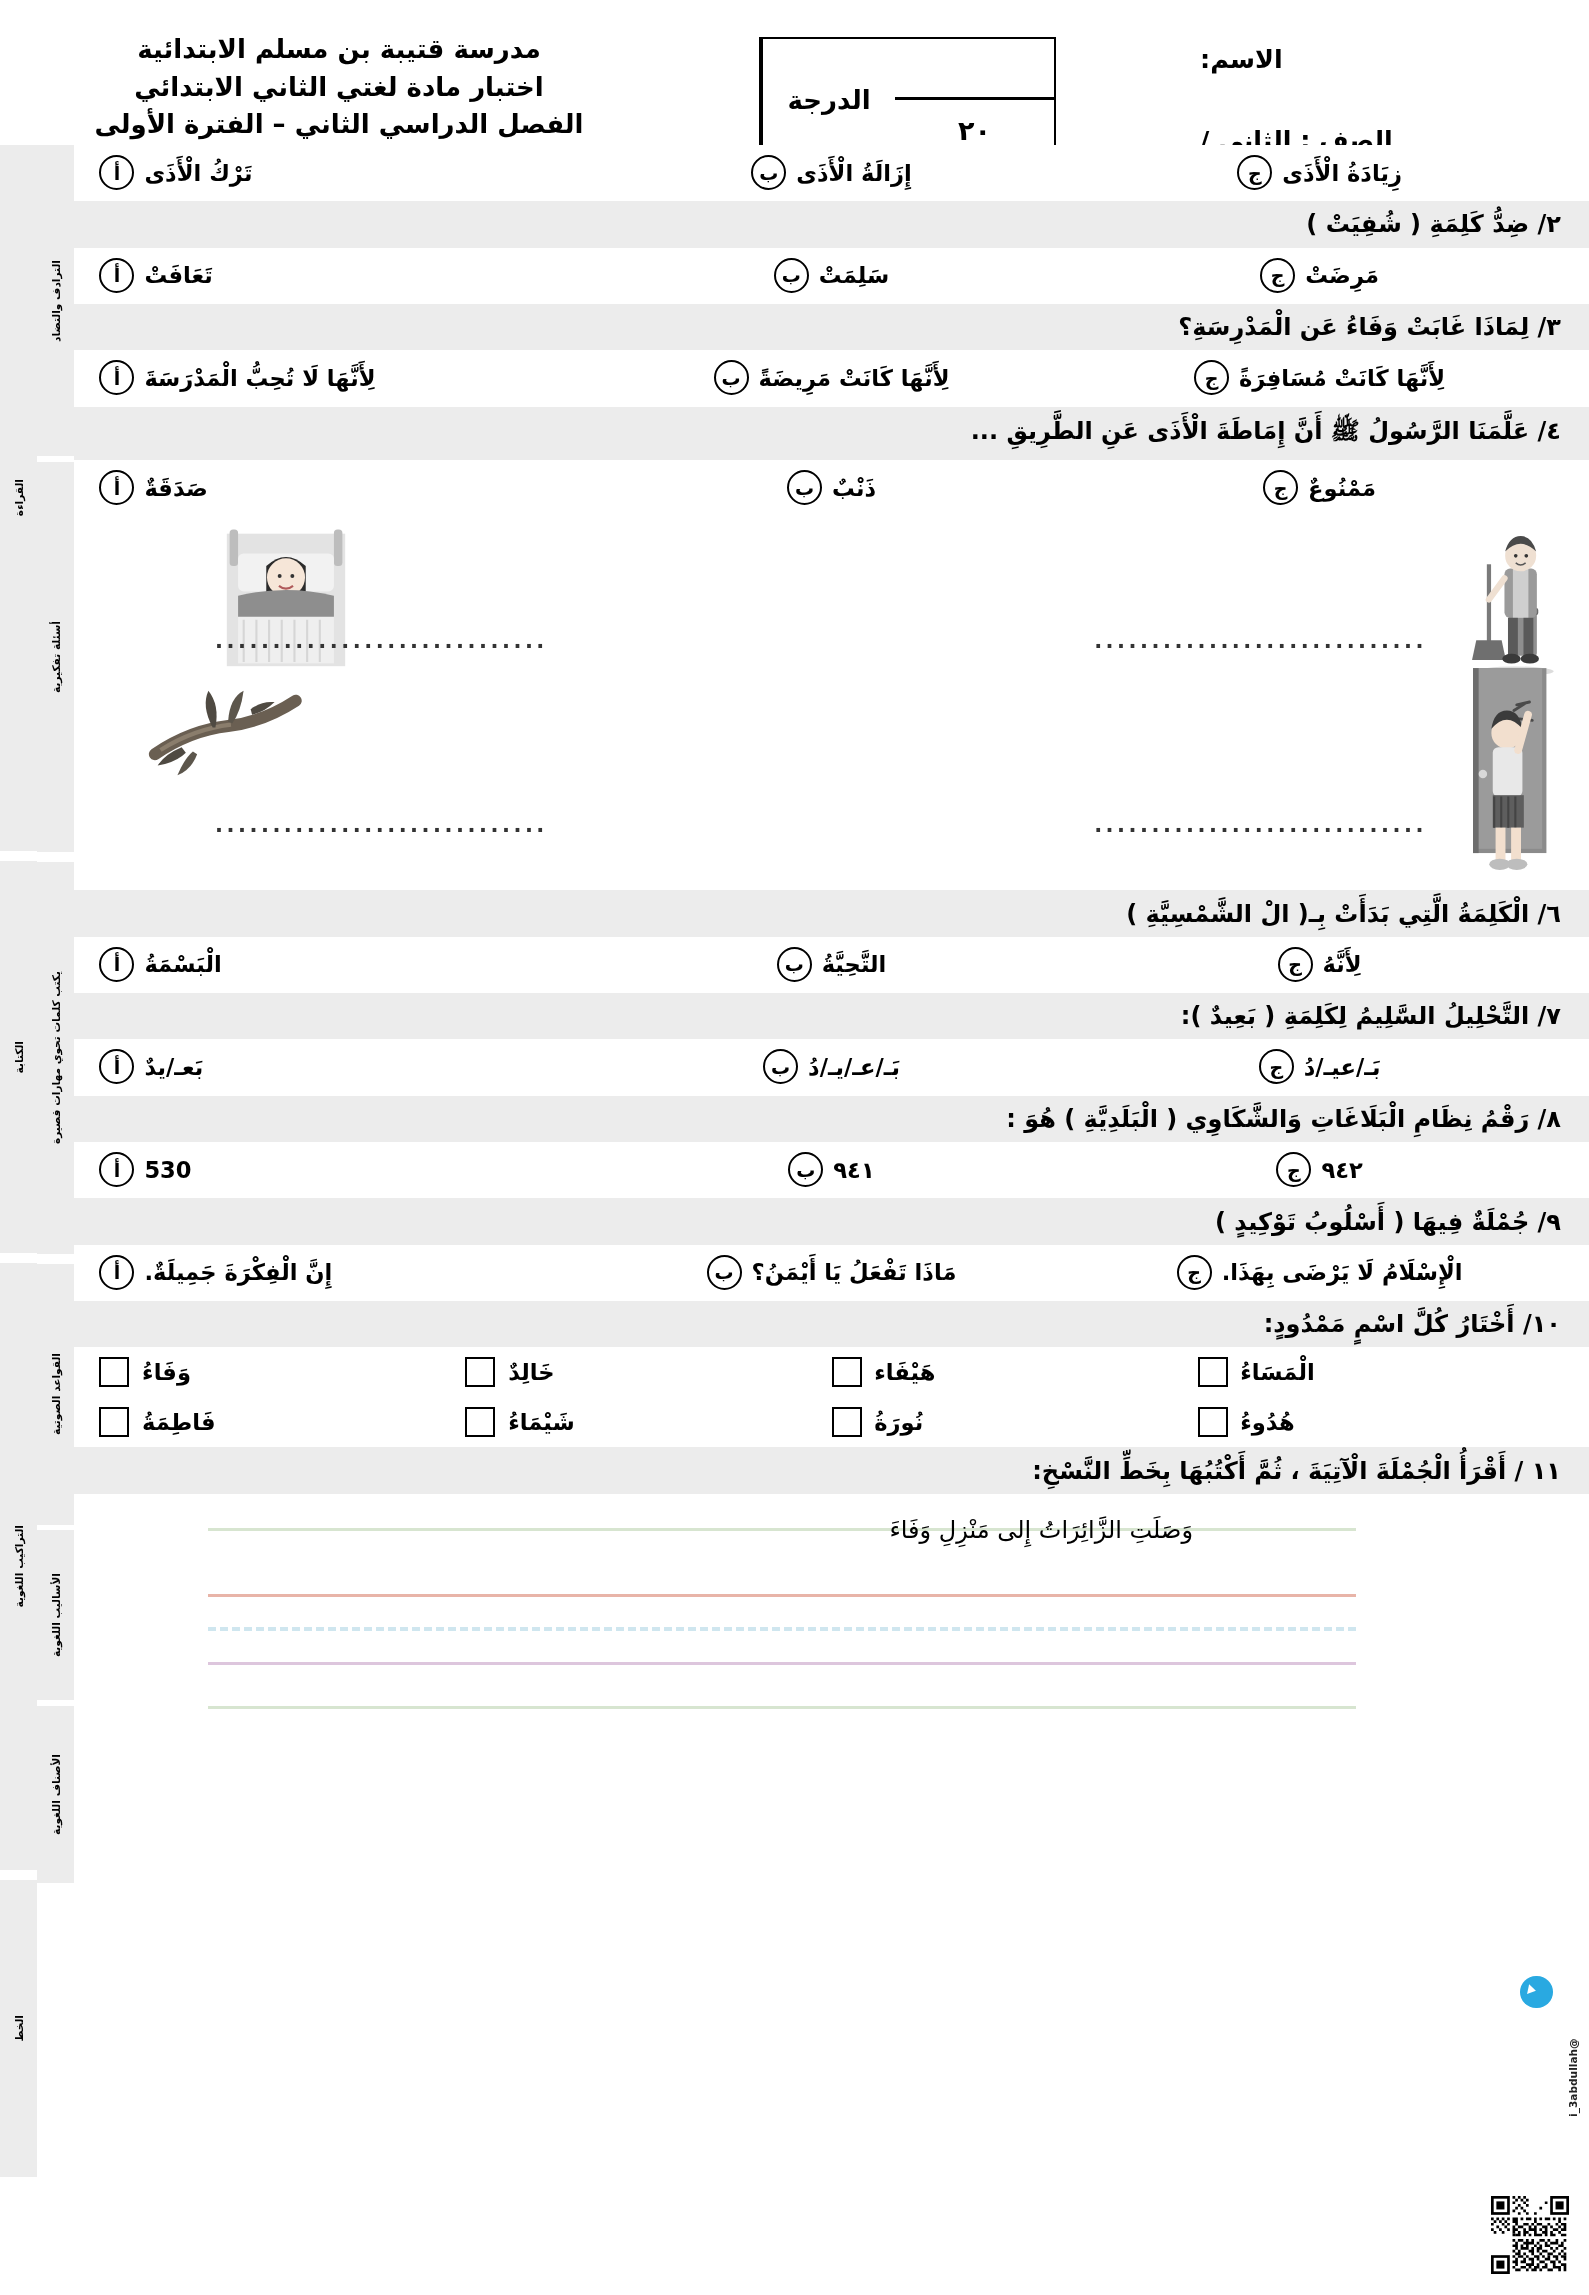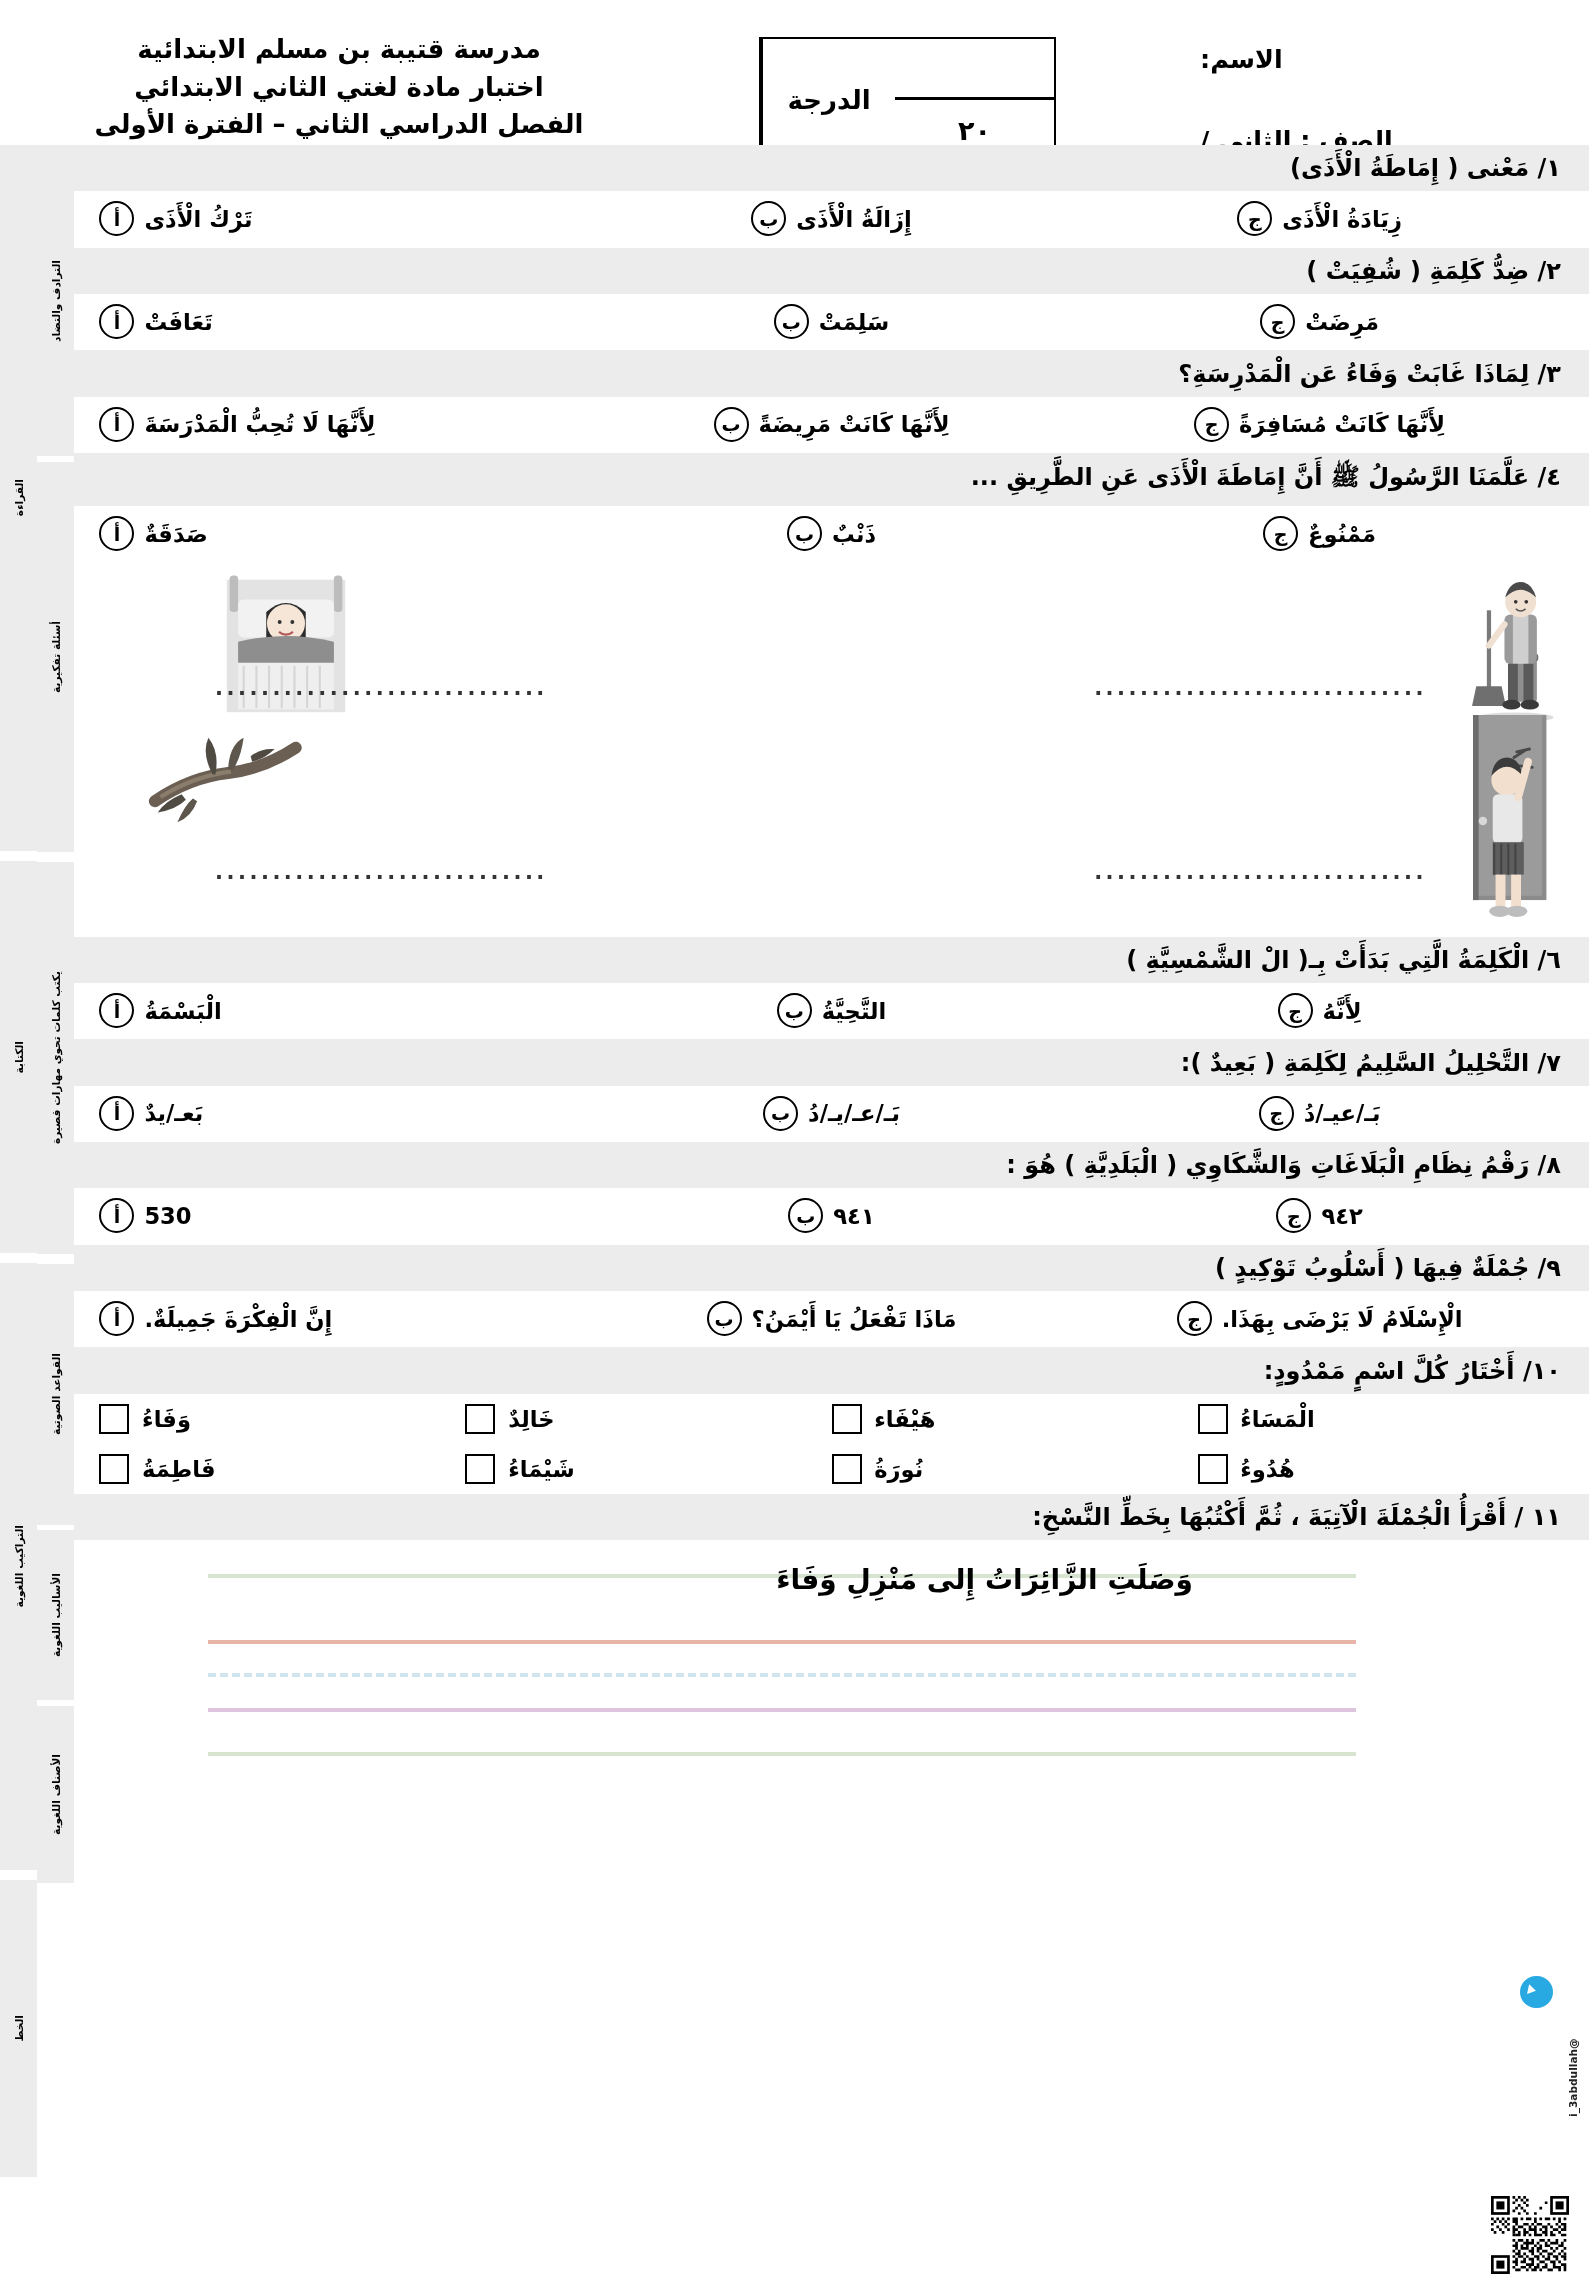--- a/index.html
+++ b/index.html
@@ -71,22 +71,22 @@
   .chk { flex:1 1 25%; display:flex; flex-direction:row-reverse;
          align-items:center; gap:12.7px; }
   .box { width:30px; height:30px; border:2.8px solid #000; flex:0 0 auto; }
   .chk .ctext { font-size:22.6px; font-weight:bold; white-space:nowrap; }
 
   
   .write-area { position:relative; height:233px; background:#fff; }
   .wline { position:absolute; left:134px; right:233px; height:3.5px; }
   .dashline { position:absolute; left:134px; right:233px; height:0;
               border-top:4.2px dashed #cfe6ef; }
-  .hand { position:absolute; right:396px; top:22.6px; font-size:28px;
-          font-weight:bold; white-space:nowrap; }
+  .hand { position:absolute; right:396px; top:22.6px; font-size:24px;
+          font-weight:normal; white-space:nowrap; }
 
   
   .footer-brand { position:absolute; right:10px; bottom:154px; width:85px;
                   text-align:center; }
   .tg-icon { width:32.5px; height:32.5px; border-radius:50%; background:#29a9e1;
              margin:0 auto 5.7px auto; position:relative; }
   .tg-icon::after { content:""; position:absolute; left:7.8px; top:9.2px;
                     width:0; height:0; border-left:8.5px solid #fff;
                     border-top:5px solid transparent; border-bottom:5px solid transparent;
                     transform:rotate(12deg); }
@@ -165,21 +165,20 @@
         <span>الأساليب اللغوية</span>
       </div>
       <div class="vgap" style="height:5.7px"></div>
       <div class="vlabel" style="height:177px">
         <span>الأصناف اللغوية</span>
       </div>
     </div>
 
     <div class="content">
 
-      <div class="qline">١/ مَعْنى ( إِمَاطَةُ الْأَذَى)</div>
       <div class="opts">
         <div class="opt">
           <div class="bub">أ</div>
           <div class="otext">تَرْكُ الْأَذَى</div>
         </div>
         <div class="opt center">
           <div class="bub">ب</div>
           <div class="otext">إِزَالَةُ الْأَذَى</div>
         </div>
         <div class="opt center">

